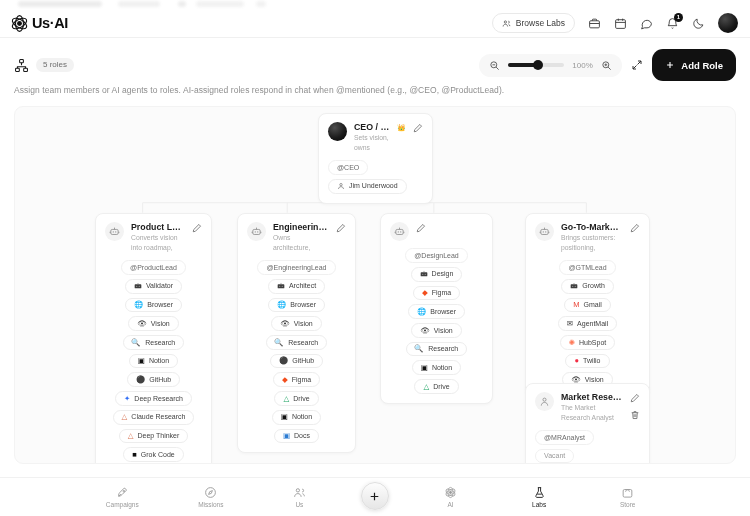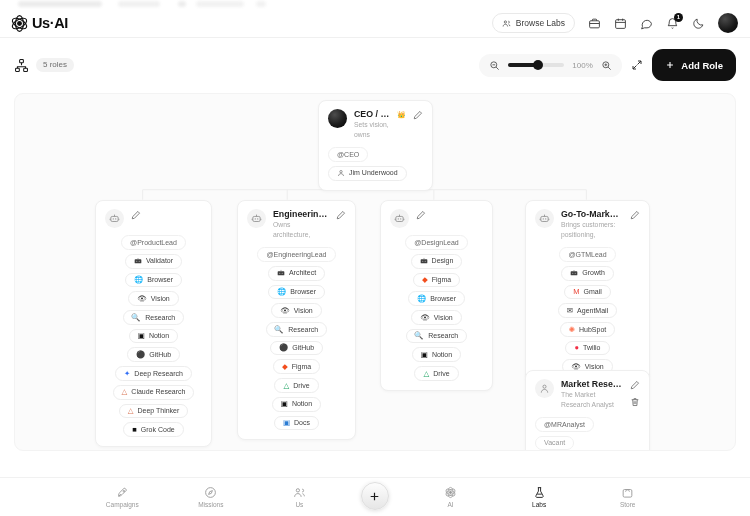--- a/index.html
+++ b/index.html
@@ -294,20 +294,21 @@
       </svg>
       <div class="add-role">
         <svg class="plus-ic" viewBox="0 0 24 24" fill="none" stroke="#fff" stroke-width="2.6">
             <path d="M12 5v14M5 12h14"></path>
           </svg>
         <span>Add Role</span>
       </div>
     </div>
   </div>
 
+  <div class="subtitle">Assign team members or AI agents to roles. AI-assigned roles respond in chat when @mentioned (e.g., @CEO, @ProductLead).</div>
 
   <div class="canvas">
 
     <svg class="connectors" viewBox="0 0 722 358" preserveAspectRatio="none">
       <g stroke="#ededed" stroke-width="1" fill="none">
         <path d="M345 73 V96"></path>
         <path d="M128 96 H573"></path>
         <path d="M128 96 V106"></path>
         <path d="M273 96 V106"></path>
         <path d="M420 96 V106"></path>
@@ -347,20 +348,26 @@
     <div class="card" style="left:80px; top:106px; width:117px;">
       <div class="card-head">
         <div class="card-av">
           <svg viewBox="0 0 24 24" fill="none" stroke="currentColor" stroke-width="1.8">
               <rect x="4" y="7.5" width="16" height="11" rx="3"></rect>
               <circle cx="9.3" cy="13" r="1.3" fill="currentColor" stroke="none"></circle>
               <circle cx="14.7" cy="13" r="1.3" fill="currentColor" stroke="none"></circle>
               <path d="M12 3.5v4M2.5 12.5v3M21.5 12.5v3"></path>
             </svg>
         </div>
+        <div class="card-meta">
+          <div class="card-title-row">
+              <span class="card-title">Product Lead</span>
+            </div>
+          <div class="card-desc">Converts vision into roadmap, prioritization...</div>
+        </div>
         <div class="card-actions">
           <svg class="act-ic" viewBox="0 0 24 24" fill="none" stroke="currentColor" stroke-width="1.8">
               <path d="M16.5 3.5l4 4L8 20l-5 1 1-5z"></path>
             </svg>
         </div>
       </div>
       <div class="chips">
         <span class="chip handle">@ProductLead</span>
         <span class="chip">
           <svg viewBox="0 0 24 24" fill="currentColor" stroke="none">

